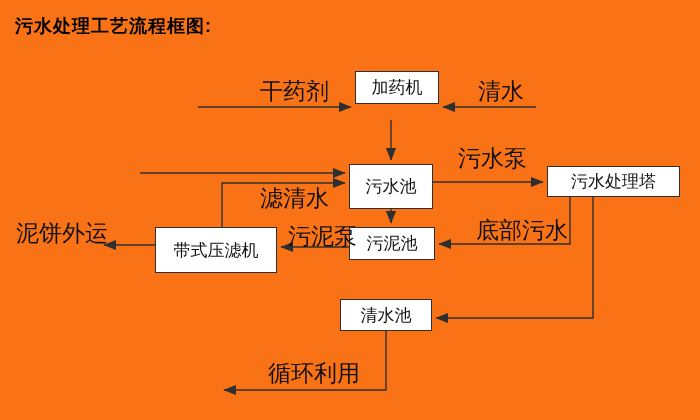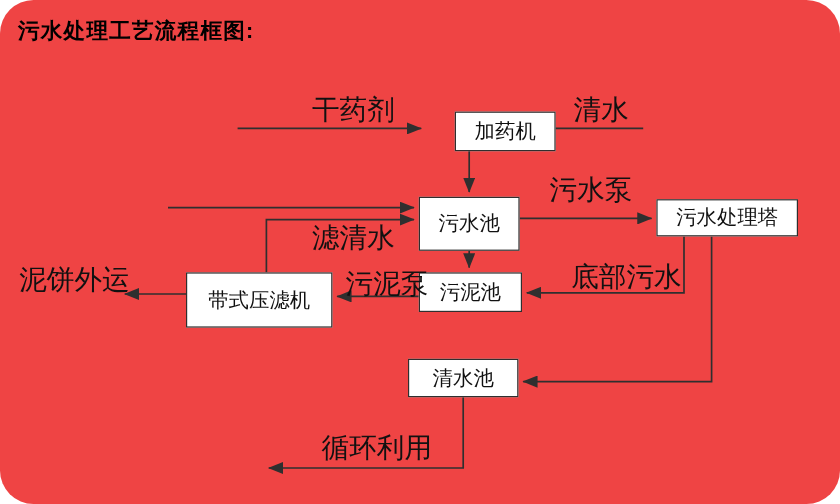--- a/index.html
+++ b/index.html
@@ -1,23 +1,22 @@
 <!DOCTYPE html>
 <html><head>
 <meta charset="utf-8">
 <style>
   html, body { margin: 0; padding: 0; background: #ffffff; }
   body { font-family: "Liberation Sans", "DejaVu Sans", sans-serif; }
   .canvas {
     position: relative;
     width: 700px;
     height: 420px;
-    background: #ef4444;
+    background: #f97316;
     overflow: hidden;
-    border-radius: 28px;
   }
   .diagram-title {
     position: absolute;
     left: 15px;
     top: 14px;
     font-size: 18px;
     font-weight: bold;
     color: #000000;
     letter-spacing: 1px;
     white-space: nowrap;
@@ -41,23 +40,23 @@
     white-space: nowrap;
   }
   .flow-label {
     position: absolute;
     font-size: 23px;
     color: #111111;
     white-space: nowrap;
     line-height: 20px;
   }
   
-  .node-dosing   { left: 355px; top: 93px;  width: 84px;  height: 33px; margin-left: 24px; }
+  .node-dosing   { left: 355px; top: 71px;  width: 84px;  height: 33px; }
   .node-sewage   { left: 349px; top: 164px; width: 84px;  height: 45px; }
-  .node-tower    { left: 547px; top: 166px; width: 118px; height: 31px; }
+  .node-tower    { left: 547px; top: 166px; width: 133px; height: 31px; }
   .node-belt     { left: 155px; top: 227px; width: 122px; height: 46px; }
   .node-sludge   { left: 349px; top: 227px; width: 86px;  height: 33px; }
   .node-clean    { left: 340px; top: 299px; width: 92px;  height: 32px; }
   
   .lbl-dry       { left: 260px; top: 81px; }
   .lbl-cleanw    { left: 478px; top: 81px; }
   .lbl-sand      { left: 174px; top: 153px; }
   .lbl-spump     { left: 458px; top: 148px; }
   .lbl-filtered  { left: 260px; top: 188px; }
   .lbl-slpump    { left: 288px; top: 226px; }

